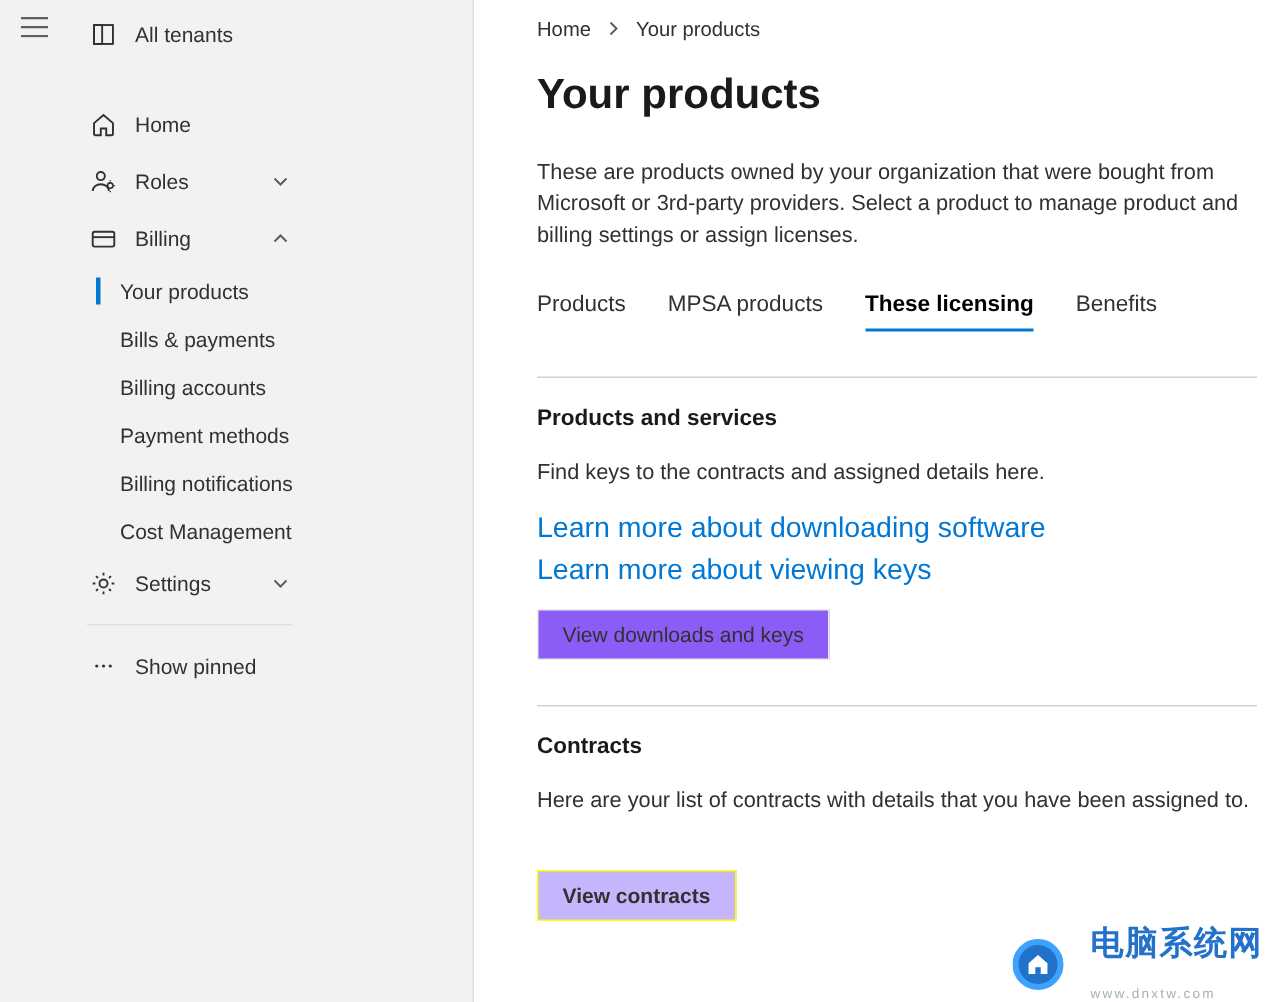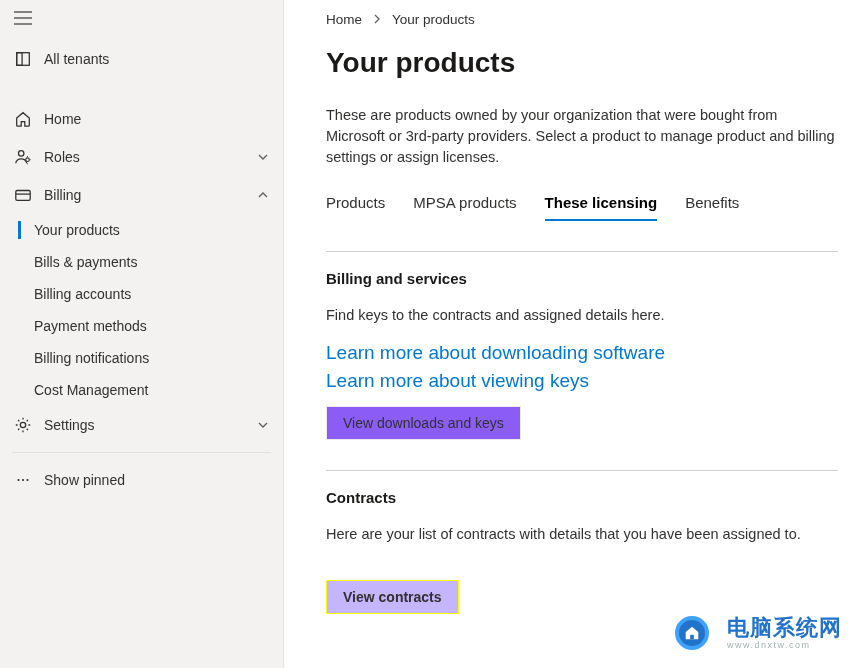--- a/index.html
+++ b/index.html
@@ -1,20 +1,20 @@
 <!DOCTYPE html>
 <html><head>
 <meta charset="utf-8">
 <style>
   * { box-sizing: border-box; margin: 0; padding: 0; font-family: "Segoe UI", -apple-system, sans-serif; }
   html, body { width: 848px; height: 668px; overflow: hidden; background: #fff; }
   .app { display: flex; width: 100%; height: 100%; }
 
   
-  .sidebar { width: 284px; background: #f3f2f1; height: 100%; display: flex; flex-direction: column; border-right: 1px solid #e1dfdd; }
+  .sidebar { width: 316px; background: #f3f2f1; height: 100%; display: flex; flex-direction: row; border-right: 1px solid #e1dfdd; }
   .hamburger { width: 46px; height: 36px; display: flex; align-items: center; justify-content: center; }
   .hamburger svg { width: 18px; height: 14px; color: #605e5c; }
   .nav { padding-top: 4px; }
   .nav-item { display: flex; align-items: center; height: 38px; padding-left: 12px; padding-right: 12px; cursor: pointer; color: #323130; font-size: 14px; }
   .nav-item .icon { width: 22px; display: flex; align-items: center; justify-content: center; margin-right: 10px; color: #323130; }
   .nav-item .icon svg { width: 18px; height: 18px; }
   .nav-item .label { flex: 1; }
   .nav-item .chev { width: 16px; display: flex; align-items: center; justify-content: center; color: #605e5c; }
   .nav-item .chev svg { width: 12px; height: 12px; }
   .nav-sub { display: flex; align-items: center; height: 32px; padding-left: 34px; padding-right: 12px; cursor: pointer; color: #323130; font-size: 14px; position: relative; }
@@ -31,26 +31,26 @@
   .tab { font-size: 15px; color:#323130; padding-bottom:8px; cursor:pointer; }
   .tab.active { color:#000; font-weight:600; border-bottom: 2px solid #0078d4; }
   .section-div { height:1px; background:#d2d0ce; margin-top: 30px; margin-bottom: 18px; max-width:540px; }
   h2 { font-size: 15px; font-weight:700; margin-bottom: 20px; color:#1b1a19; }
   .body-text { font-size: 14.5px; color:#323130; margin-bottom: 16px; }
   .link { font-size: 19px; color:#0078d4; cursor:pointer; display:block; line-height:1.45; }
   .btn { display:inline-block; background:#8b5cf6; border:1px solid #edebe9; padding: 8px 16px; font-size: 14px; color:#323130; cursor:pointer; margin-top: 12px; }
   .btn.hl { background: #c4b5fd; border-color:#ffff00; font-weight:600; }
 
   
-  .watermark { position:fixed; right:6px; bottom:18px; display:flex; align-items:center; gap:18px; opacity:0.9; pointer-events:none; }
+  .watermark { position:fixed; right:6px; bottom:1px; display:flex; align-items:center; gap:18px; opacity:0.9; pointer-events:none; }
   .wm-icon { width:34px; height:34px; border-radius:50%; background:#0b63c4; display:flex; align-items:center; justify-content:center; border:4px solid #2a98ff; }
   .wm-icon svg { width:18px; height:18px; fill:#fff; }
   .wm-text { display:flex; flex-direction:column; align-items:flex-start; line-height:1; }
   .wm-main { font-family: "Microsoft YaHei", sans-serif; font-size:22px; font-weight:700; color:#0b63c4; letter-spacing:1px; }
-  .wm-sub { font-size:9px; color:#9aa; letter-spacing:1.5px; margin-top:2px; }
+  .wm-sub { font-size:9px; color:#9aa; letter-spacing:1.5px; margin-top:18px; }
 </style>
 </head>
 <body>
 
 <div class="app">
 
   <div class="sidebar">
     <div class="hamburger">
       <svg viewBox="0 0 18 14">
           <path d="M0 1h18M0 7h18M0 13h18" stroke="currentColor" stroke-width="1.5"></path>
@@ -177,21 +177,21 @@
 
     <div class="tabs">
       <div class="tab">Products</div>
       <div class="tab">MPSA products</div>
       <div class="tab active">These licensing</div>
       <div class="tab">Benefits</div>
     </div>
 
     <div class="section-div"></div>
 
-    <h2>Billing and services</h2>
+    <h2>Products and services</h2>
     <p class="body-text">Find keys to the contracts and assigned details here.</p>
     <a class="link">Learn more about downloading software</a>
     <a class="link">Learn more about viewing keys</a>
     <button class="btn">View downloads and keys</button>
 
     <div class="section-div"></div>
 
     <h2>Contracts</h2>
     <p class="body-text">Here are your list of contracts with details that you have been assigned to.</p>
     <div style="height:10px"></div>

